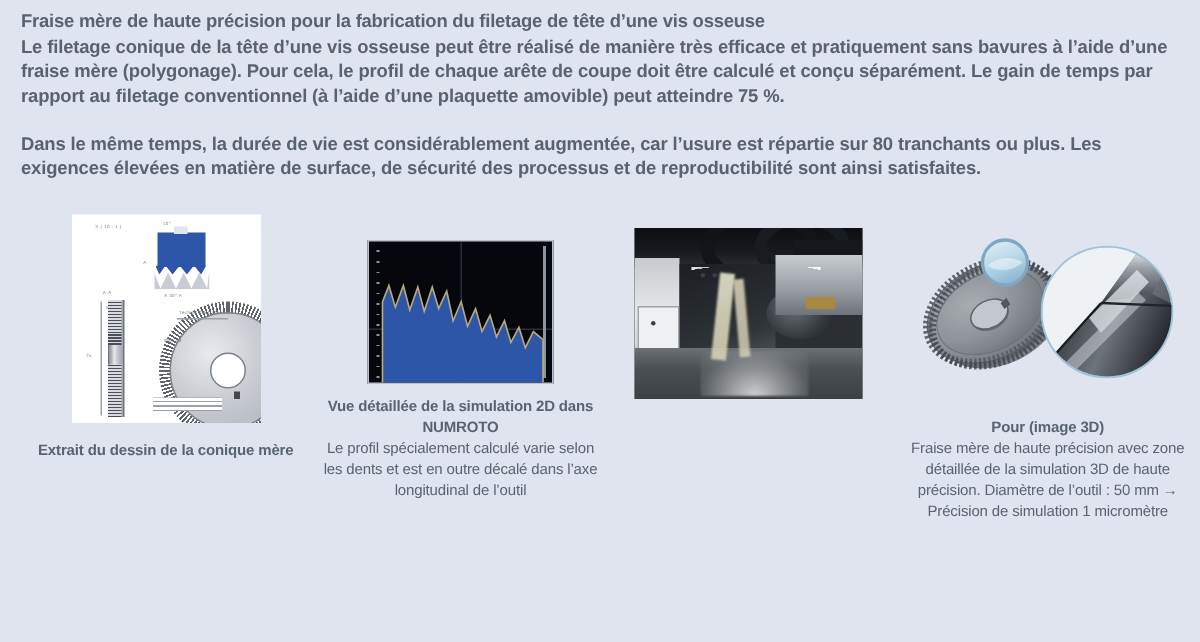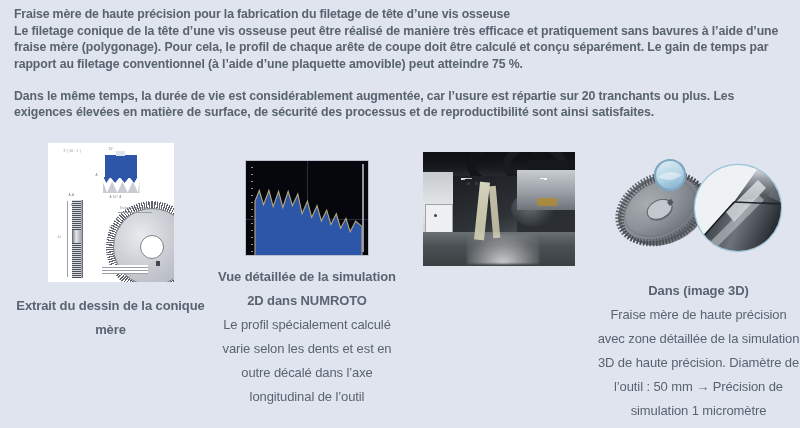--- a/index.html
+++ b/index.html
@@ -322,22 +322,22 @@
   .tool3d {
     width: 182px;
     height: 126px;
     position: relative;
     margin-top: 4px;
   }
 
   
   .cap {
     margin-top: 10px;
-    font-size: 13px;
-    line-height: 24px;
+    font-size: 10px;
+    line-height: 14px;
     color: #5a6471;
     letter-spacing: -0.1px;
   }
   .cap-title {
     font-weight: bold;
   }
   .cap-body {
     font-weight: normal;
   }
   .fig2 .cap, .fig4 .cap { margin-top: 9px; }
@@ -345,21 +345,21 @@
   .fig3 .cap { margin-top: 17px; }
 </style>
 </head>
 <body>
 
 <div class="page">
 
   <div class="textblock">
     <div class="doc-title">Fraise mère de haute précision pour la fabrication du filetage de tête d’une vis osseuse</div>
     <p class="para">Le filetage conique de la tête d’une vis osseuse peut être réalisé de manière très efficace et pratiquement sans bavures à l’aide d’une fraise mère (polygonage). Pour cela, le profil de chaque arête de coupe doit être calculé et conçu séparément. Le gain de temps par rapport au filetage conventionnel (à l’aide d’une plaquette amovible) peut atteindre 75 %.</p>
-    <p class="para second">Dans le même temps, la durée de vie est considérablement augmentée, car l’usure est répartie sur 20 tranchants ou plus. Les exigences élevées en matière de surface, de sécurité des processus et de reproductibilité sont ainsi satisfaites.</p>
+    <p class="para second">Dans le même temps, la durée de vie est considérablement augmentée, car l’usure est répartie sur 80 tranchants ou plus. Les exigences élevées en matière de surface, de sécurité des processus et de reproductibilité sont ainsi satisfaites.</p>
   </div>
 
   <div class="figures">
 
     <div class="fig fig1">
       <div class="imgbox drawing">
         <div class="dw-label" style="left:16px;top:6px;">X ( 10 : 1 )</div>
         <div class="dw-label" style="left:61px;top:4px;">10°</div>
         <div class="dw-blue"></div>
         <div class="dw-grey-prof"></div>
@@ -504,19 +504,19 @@
               <path d="M 92 96 L 126 58 L 160 52 L 176 60 L 176 110 L 92 110 Z" fill="url(#flankC)"></path>
               <path d="M 118 68 L 150 36 L 158 44 L 126 78 Z" fill="#e9edf0" opacity="0.72"></path>
               <path d="M 100 100 L 150 50 L 156 56 L 106 106 Z" fill="#c9ced4" opacity="0.55"></path>
               <path d="M 126 58 L 176 60" stroke="#21252a" stroke-width="1.6" fill="none"></path>
               <path d="M 92 96 L 126 58" stroke="#15181c" stroke-width="1.4" fill="none"></path>
             </g>
           </g>
         </svg>
       </div>
       <div class="cap">
-        <span class="cap-title">Dans (image 3D)</span><br>
+        <span class="cap-title">Pour (image 3D)</span><br>
         <span class="cap-body">Fraise mère de haute précision avec zone détaillée de la simulation 3D de haute précision. Diamètre de l’outil : 50 mm → Précision de simulation 1 micromètre</span>
       </div>
     </div>
 
   </div>
 </div>
 
 </body></html>

